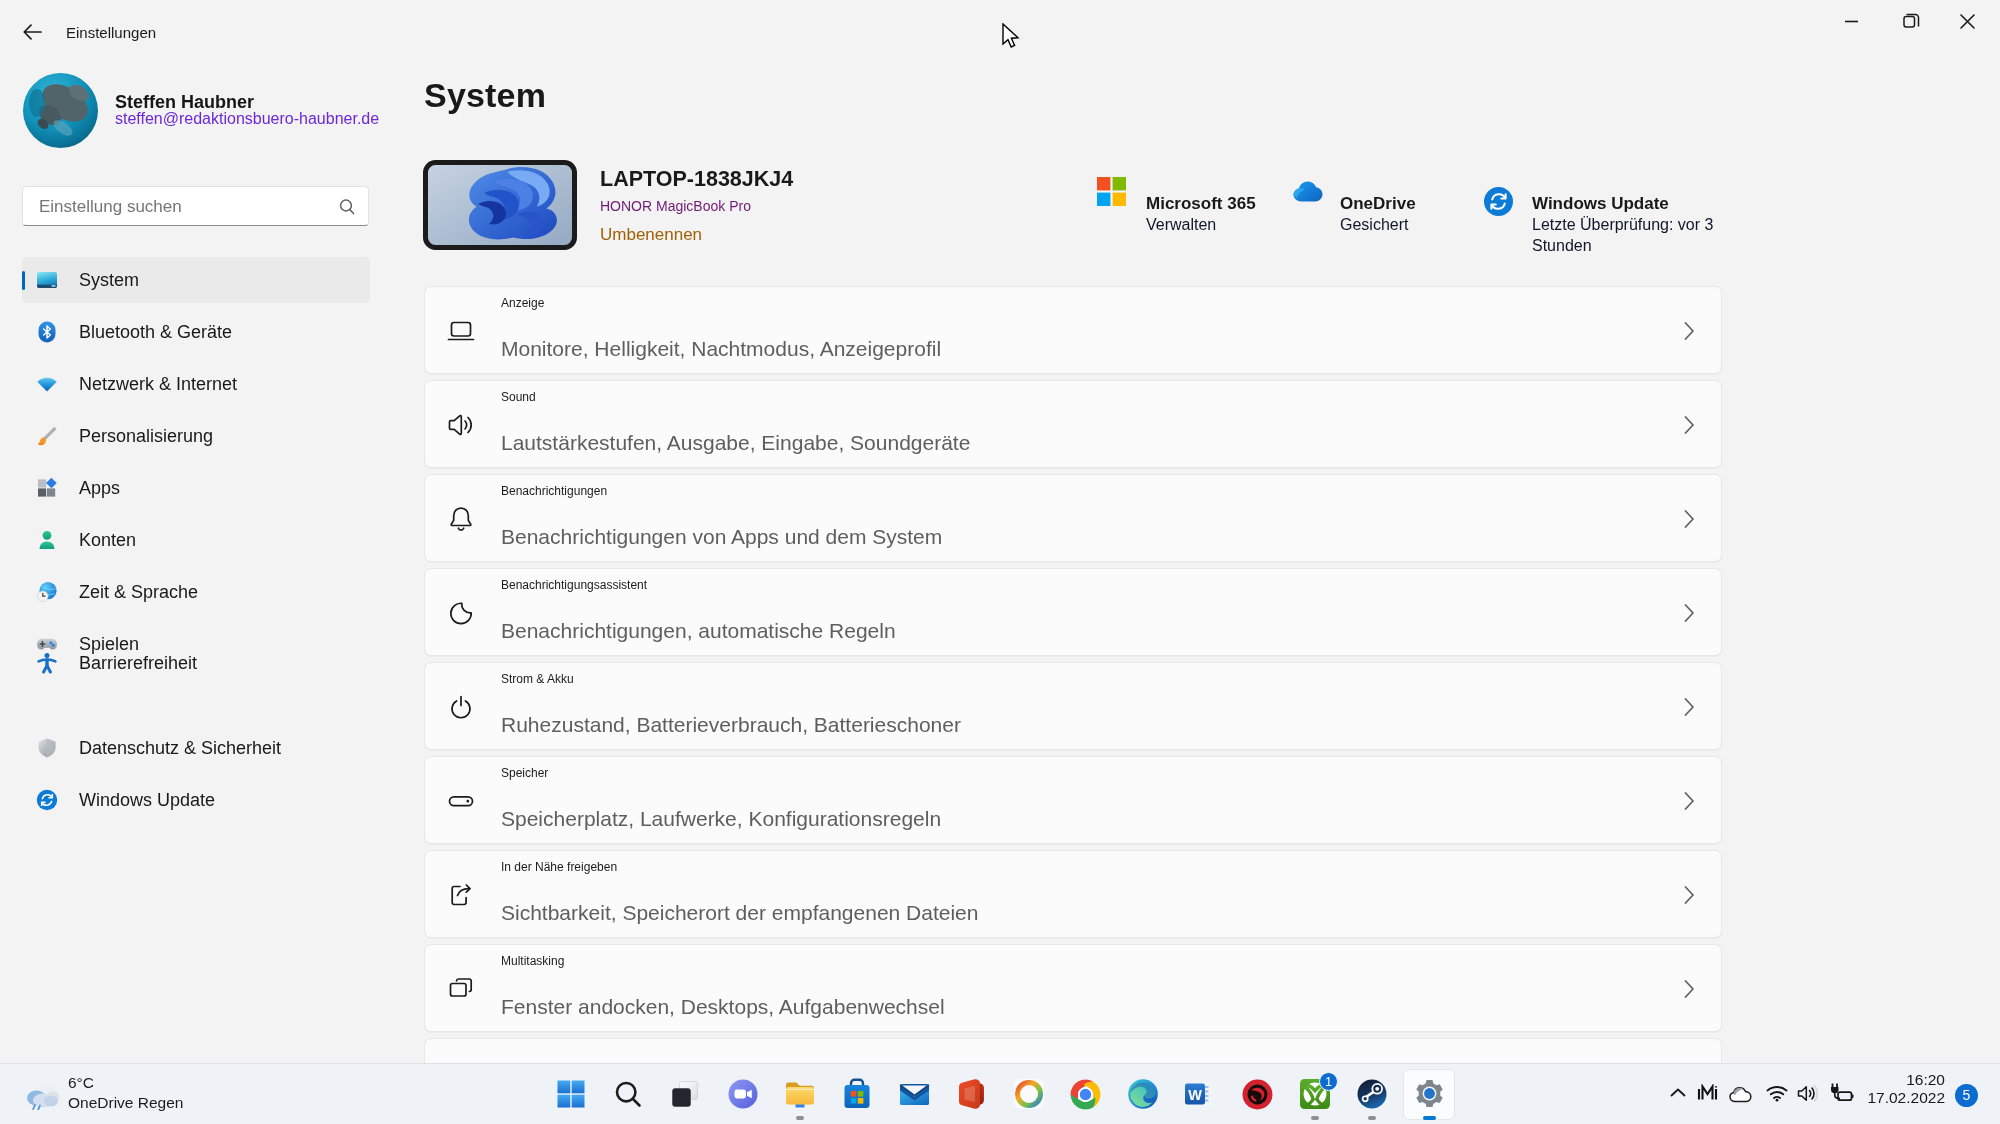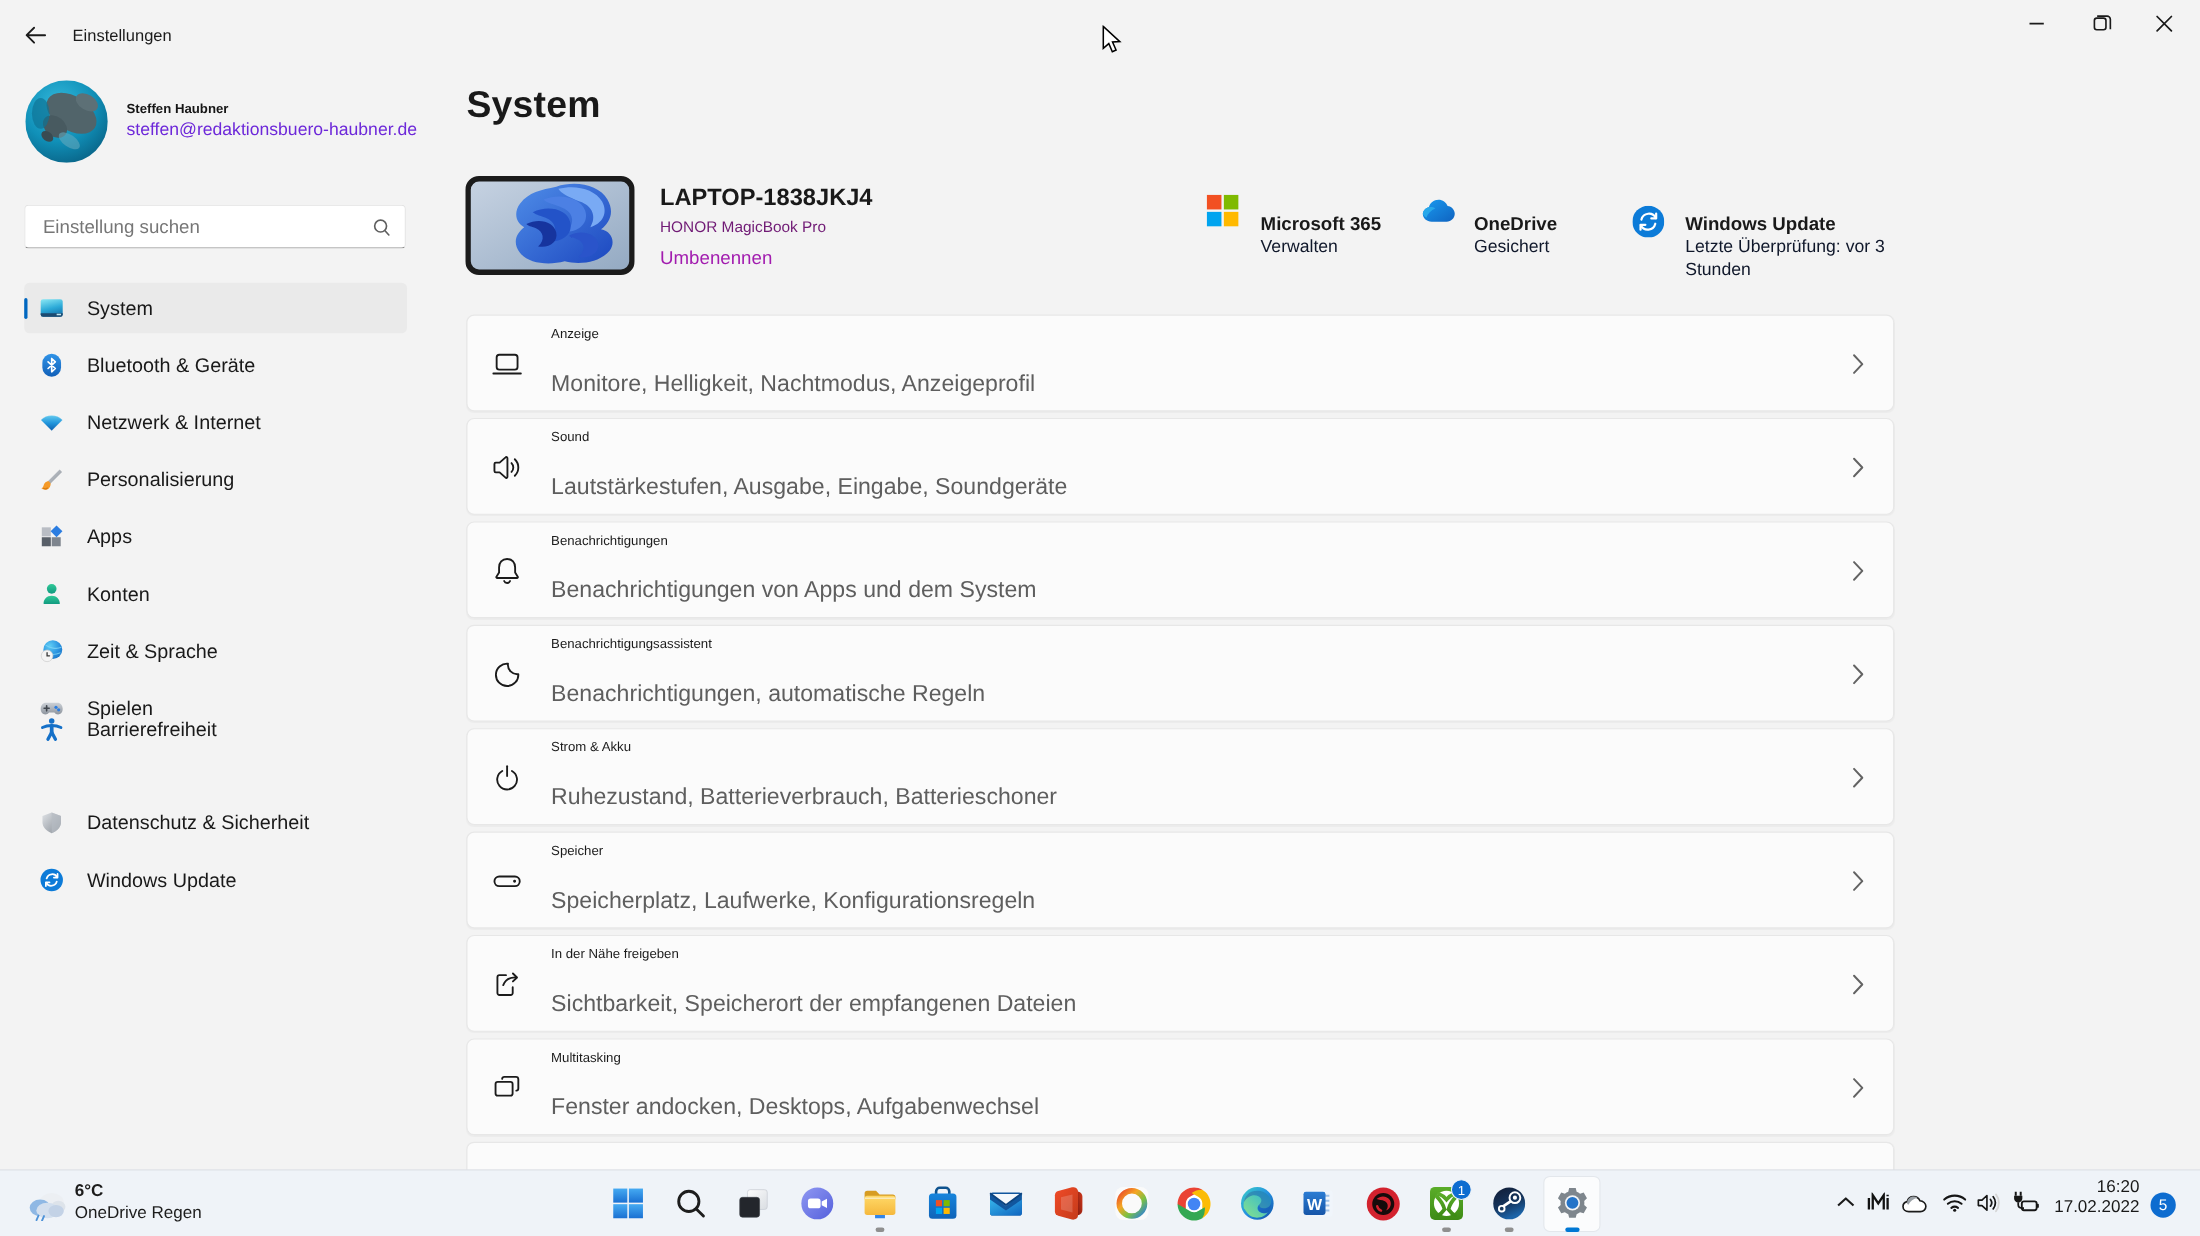--- a/index.html
+++ b/index.html
@@ -3,34 +3,34 @@
 <meta charset="utf-8">
 <title>Einstellungen</title>
 <style>
   * { margin:0; padding:0; box-sizing:border-box; }
   html,body { width:2000px; height:1124px; overflow:hidden; }
   body { font-family:"Liberation Sans", sans-serif; background:#f3f3f3; position:relative; color:#1a1a1a; }
   .abs { position:absolute; }
   
   .apptitle { left:66px; top:24px; font-size:15px; color:#1b1b1b; }
   
-  .uname { left:115px; top:92px; font-size:12px; font-weight:bold; color:#161616; }
+  .uname { left:115px; top:92px; font-size:18px; font-weight:bold; color:#161616; }
   .umail { left:115px; top:110px; font-size:16px; color:#6d28d9; }
   .search { left:22px; top:186px; width:347px; height:40px; background:#fff; border:1px solid #e3e3e3; border-bottom-color:#8a8a8a; border-radius:4px; }
   .search span { position:absolute; left:16px; top:10px; font-size:17px; color:#767676; }
   .nav { left:22px; width:348px; height:46px; border-radius:5px; }
   .nav.sel { background:#eaeaea; }
   .nav .pill { position:absolute; left:0px; top:13.5px; width:3px; height:19px; border-radius:2px; background:#0067c0; }
   .nav .ntxt { position:absolute; left:57px; top:12.5px; font-size:18px; color:#191919; white-space:nowrap; }
   .nav .nic { position:absolute; left:14px; top:12px; width:22px; height:22px; }
   
   .h1 { left:424px; top:76px; font-size:34px; font-weight:bold; color:#191919; letter-spacing:0.2px; }
   .devname { left:600px; top:167px; font-size:21.5px; font-weight:bold; color:#191919; }
   .devmodel { left:600px; top:198px; font-size:14px; color:#701a75; }
-  .devlink { left:600px; top:225px; font-size:17px; color:#a21caf;text-align:right; }
+  .devlink { left:600px; top:225px; font-size:17px; color:#a16207;text-align:right; }
   .hblock .t { font-size:17px; font-weight:bold; color:#191919; white-space:nowrap;margin-top:25px; }
   .hblock .s { font-size:16px; color:#0f172a; margin-top:0; line-height:21px; }
   
   .card { left:424px; width:1298px; height:88px; background:#fbfbfb; border:1px solid #e7e7e7; border-radius:7px; box-shadow:0 1px 1px rgba(0,0,0,0.03); }
   .card .ct { position:absolute; left:76px; top:9px; font-size:12px; color:#1b1b1b; }
   .card .cs { position:absolute; left:76px; top:50px; font-size:21px; color:#5e5e5e; }
   .card .cic { position:absolute; left:21px; top:29px; width:30px; height:30px; }
   .card .chev { position:absolute; right:26px; top:33px; width:12px; height:22px; }
   
   .taskbar { left:0; top:1063px; width:2000px; height:61px; background:#eff3f8; border-top:1px solid rgba(0,0,0,0.07); }
@@ -399,21 +399,21 @@
 <div class="abs taskbar" id="taskbar">
 
   <svg class="abs" style="left:26px;top:18px" width="34" height="28" viewBox="0 0 34 28">
     <ellipse cx="21" cy="11" rx="11" ry="8.5" fill="#eceff3"></ellipse>
     <ellipse cx="27" cy="15" rx="6.5" ry="5.5" fill="#dde3ea"></ellipse>
     <ellipse cx="10.5" cy="16" rx="9.5" ry="7.5" fill="#8fb8e4"></ellipse>
     <ellipse cx="17" cy="18.5" rx="10" ry="7" fill="#d3dfee"></ellipse>
     <ellipse cx="25" cy="19" rx="7" ry="5.5" fill="#c3d2e6"></ellipse>
     <path d="M9 23 l-1.8 4.2 M14 23.5 l-1.8 4.2" stroke="#4f93d8" stroke-width="1.7" stroke-linecap="round"></path>
   </svg>
-  <div class="abs w6" style="left:68px;top:10px;font-weight:bold">6°C</div>
+  <div class="abs w6" style="left:68px;top:10px;font-weight:normal">6°C</div>
   <div class="abs w6" style="left:68px;top:30px">OneDrive Regen</div>
 <div class="tb-ic" style="left:551px">
       <svg width="30" height="30" viewBox="0 0 30 30">
         <defs>
           <linearGradient id="twin" x1="0" y1="0" x2="0" y2="1">
             <stop offset="0" stop-color="#45aaf2"></stop>
             <stop offset="1" stop-color="#1a70d2"></stop>
           </linearGradient>
         </defs>
         <rect x="1.5" y="1.5" width="12.8" height="12.8" fill="url(#twin)"></rect>

